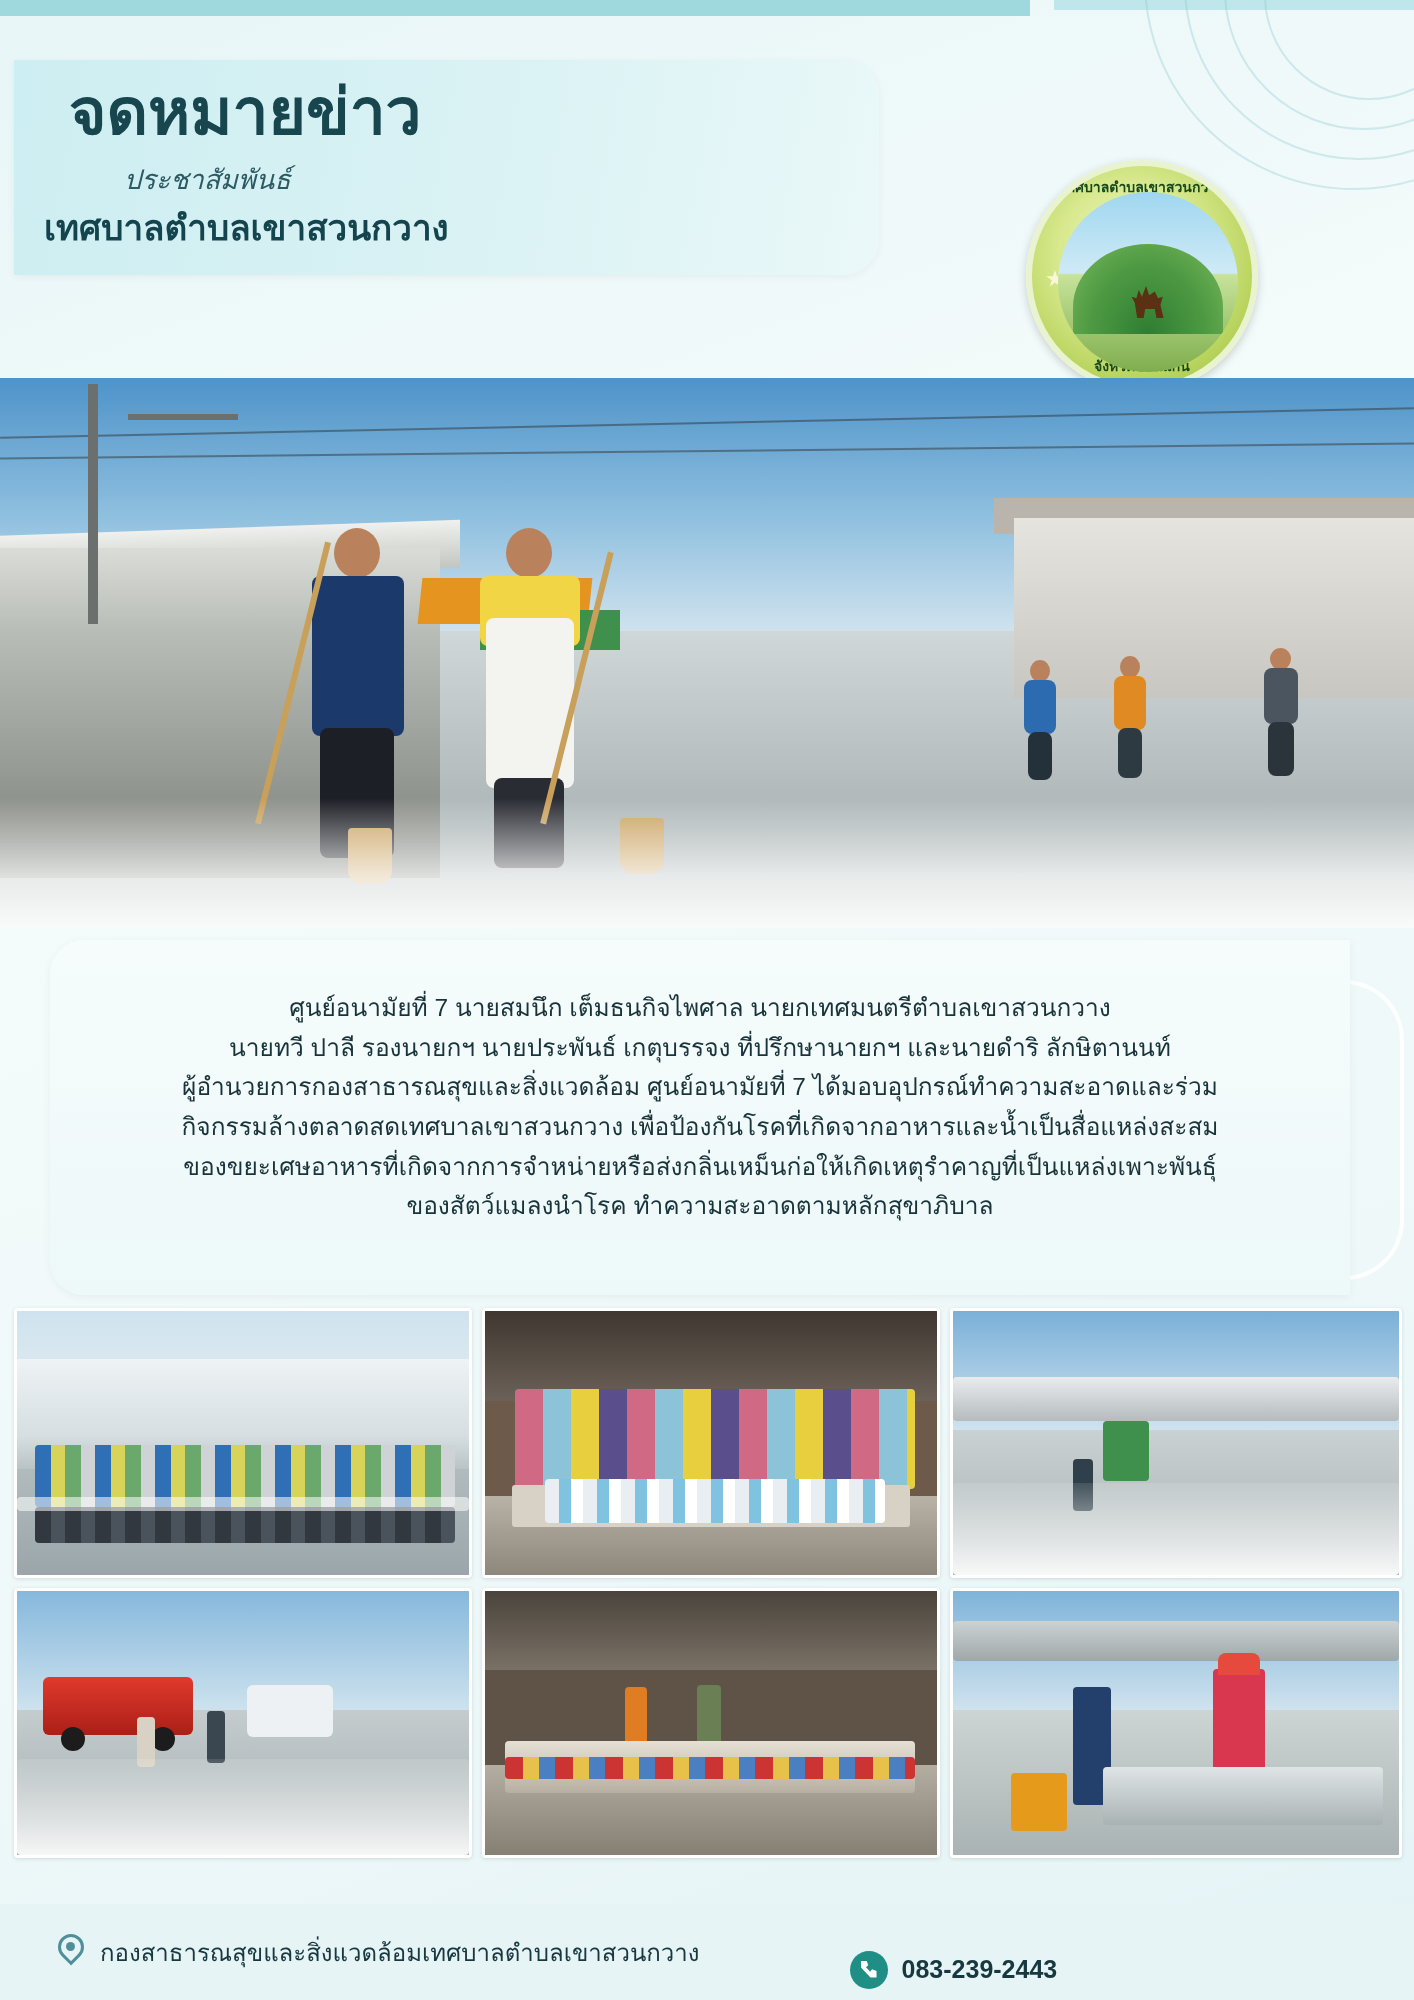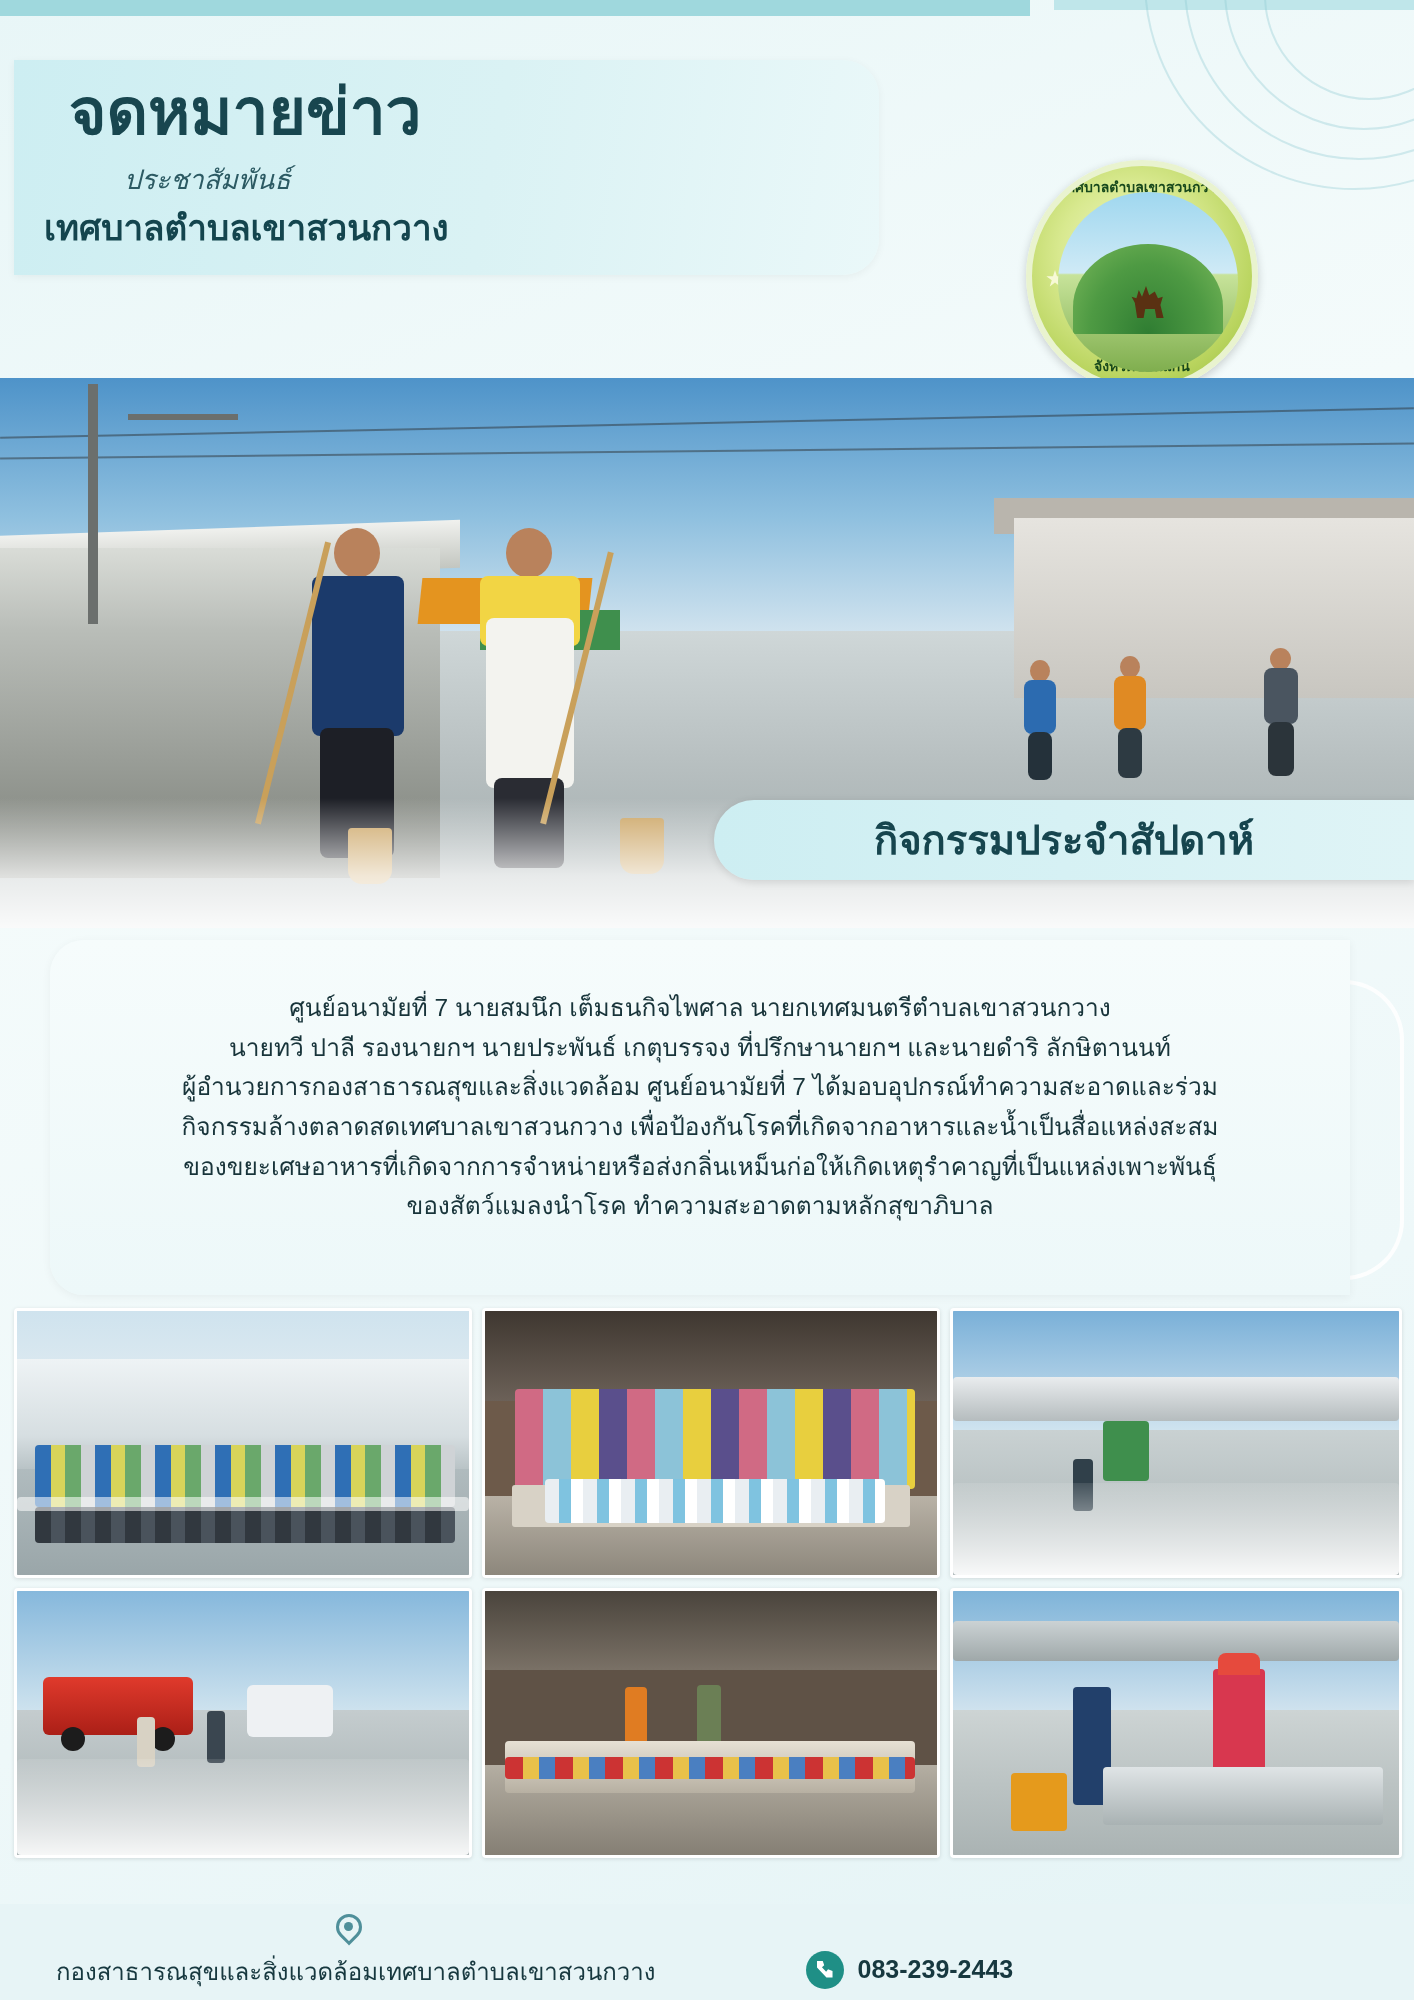--- a/index.html
+++ b/index.html
@@ -315,21 +315,21 @@
 
   
   .footer {
     position: absolute;
     left: 0; bottom: 0;
     width: 1414px; height: 96px;
     background: #e7f4f6;
     display: flex;
     align-items: center;
   }
-  .footer-left { display: flex; align-items: center; margin-left: 56px; flex-direction: column; }
+  .footer-left { display: flex; align-items: flex-end; margin-left: 56px; }
   .footer-right { display: flex; align-items: center; margin-left: 150px; margin-top: 35px; }
   .pin-icon {
     width: 30px; height: 38px;
     position: relative;
     margin-right: 14px;
   }
   .pin-icon .p {
     position: absolute; left: 2px; top: 0;
     width: 26px; height: 26px; border-radius: 50% 50% 50% 0;
     transform: rotate(-45deg);
@@ -431,23 +431,20 @@
       <div class="p-body" style="left:8px; top:72px; width:24px; height:50px; background:#2d3a42;"></div>
     </div>
     <div class="person" style="left:1260px; top:270px; width:42px; height:130px;">
       <div class="p-head" style="left:10px; top:0; width:21px; height:22px;"></div>
       <div class="p-body" style="left:4px; top:20px; width:34px; height:56px; background:#4a5560;"></div>
       <div class="p-body" style="left:8px; top:74px; width:26px; height:54px; background:#2b343a;"></div>
     </div>
 
     <div class="hero-foam"></div>
 
-    <div class="hero-cap">
-      <span>กิจกรรมประจำสัปดาห์</span>
-    </div>
   </div>
 
   <div class="deco-q">”</div>
   <div class="deco-bracket"></div>
   <div class="body-panel">
     <div class="body-text">ศูนย์อนามัยที่ 7 นายสมนึก เต็มธนกิจไพศาล นายกเทศมนตรีตำบลเขาสวนกวาง
 นายทวี ปาลี รองนายกฯ นายประพันธ์ เกตุบรรจง ที่ปรึกษานายกฯ และนายดำริ ลักษิตานนท์
 ผู้อำนวยการกองสาธารณสุขและสิ่งแวดล้อม ศูนย์อนามัยที่ 7 ได้มอบอุปกรณ์ทำความสะอาดและร่วม
 กิจกรรมล้างตลาดสดเทศบาลเขาสวนกวาง เพื่อป้องกันโรคที่เกิดจากอาหารและน้ำเป็นสื่อแหล่งสะสม
 ของขยะเศษอาหารที่เกิดจากการจำหน่ายหรือส่งกลิ่นเหม็นก่อให้เกิดเหตุรำคาญที่เป็นแหล่งเพาะพันธุ์

